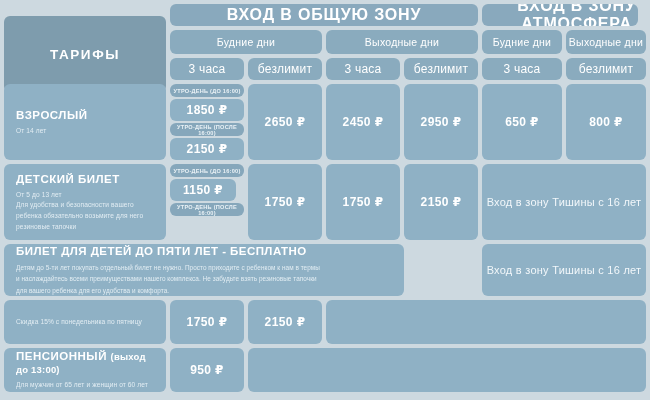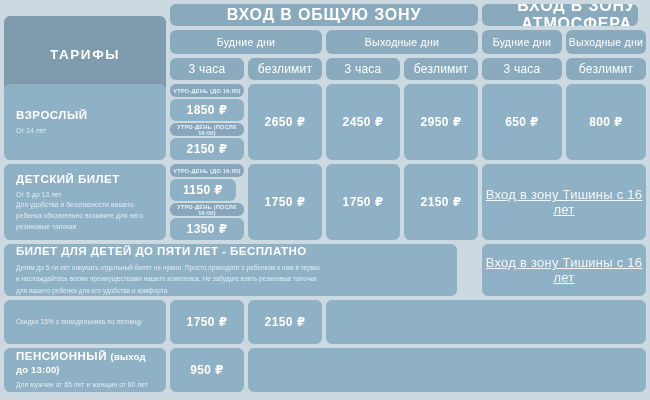--- a/index.html
+++ b/index.html
@@ -94,24 +94,23 @@
     margin-bottom:5px;
   }
   .freedesc{
     font-size:6.4px;
     line-height:1.75;
     color:#e2edf3;
     letter-spacing:.05px;
     max-width:305px;
   }
   .silence{
-    font-size:13px;
+    font-size:11px;
     letter-spacing:.25px;
     color:#f2f7fa;
-    text-decoration:underline;
   }
 </style>
 </head>
 <body>
 
 <div class="table">
 
   <div class="cell dark" style="left:4px;top:16px;width:162px;height:76px;">
     <span class="tariffs-title">ТАРИФЫ</span>
   </div>
@@ -198,38 +197,35 @@
 
   <div class="cell mini" style="left:170px;top:164px;width:74px;height:13px;">
     <span class="minilabel">УТРО-ДЕНЬ (ДО 16:00)</span>
   </div>
   <div class="cell" style="left:170px;top:179px;width:66px;height:22px;">
     <span class="price">1150 ₽</span>
   </div>
   <div class="cell mini" style="left:170px;top:203px;width:74px;height:13px;">
     <span class="minilabel">УТРО-ДЕНЬ (ПОСЛЕ 16:00)</span>
   </div>
-  <div class="cell" style="left:170px;top:218px;width:74px;height:22px;">
-    <span class="price">1350 ₽</span>
-  </div>
 
   <div class="cell" style="left:248px;top:164px;width:74px;height:76px;">
     <span class="price">1750 ₽</span>
   </div>
   <div class="cell" style="left:326px;top:164px;width:74px;height:76px;">
     <span class="price">1750 ₽</span>
   </div>
   <div class="cell" style="left:404px;top:164px;width:74px;height:76px;">
     <span class="price">2150 ₽</span>
   </div>
   <div class="cell" style="left:482px;top:164px;width:164px;height:76px;">
     <span class="silence">Вход в зону Тишины с 16 лет</span>
   </div>
 
-  <div class="cell left" style="left:4px;top:244px;width:453px;height:52px;justify-content:center;">
+  <div class="cell left" style="left:4px;top:244px;width:400px;height:52px;justify-content:center;">
     <div class="freetitle">БИЛЕТ ДЛЯ ДЕТЕЙ ДО ПЯТИ ЛЕТ - БЕСПЛАТНО</div>
     <div class="freedesc">Детям до 5-ти лет покупать отдельный билет не нужно. Просто приходите с ребенком к нам в термы и наслаждайтесь всеми преимуществами нашего комплекса. Не забудьте взять резиновые тапочки для вашего ребенка для его удобства и комфорта.</div>
   </div>
   <div class="cell" style="left:482px;top:244px;width:164px;height:52px;">
     <span class="silence">Вход в зону Тишины с 16 лет</span>
   </div>
 
   <div class="cell left" style="left:4px;top:300px;width:162px;height:44px;justify-content:center;">
     <div class="rowsub">Скидка 15% с понедельника по пятницу</div>
   </div>

